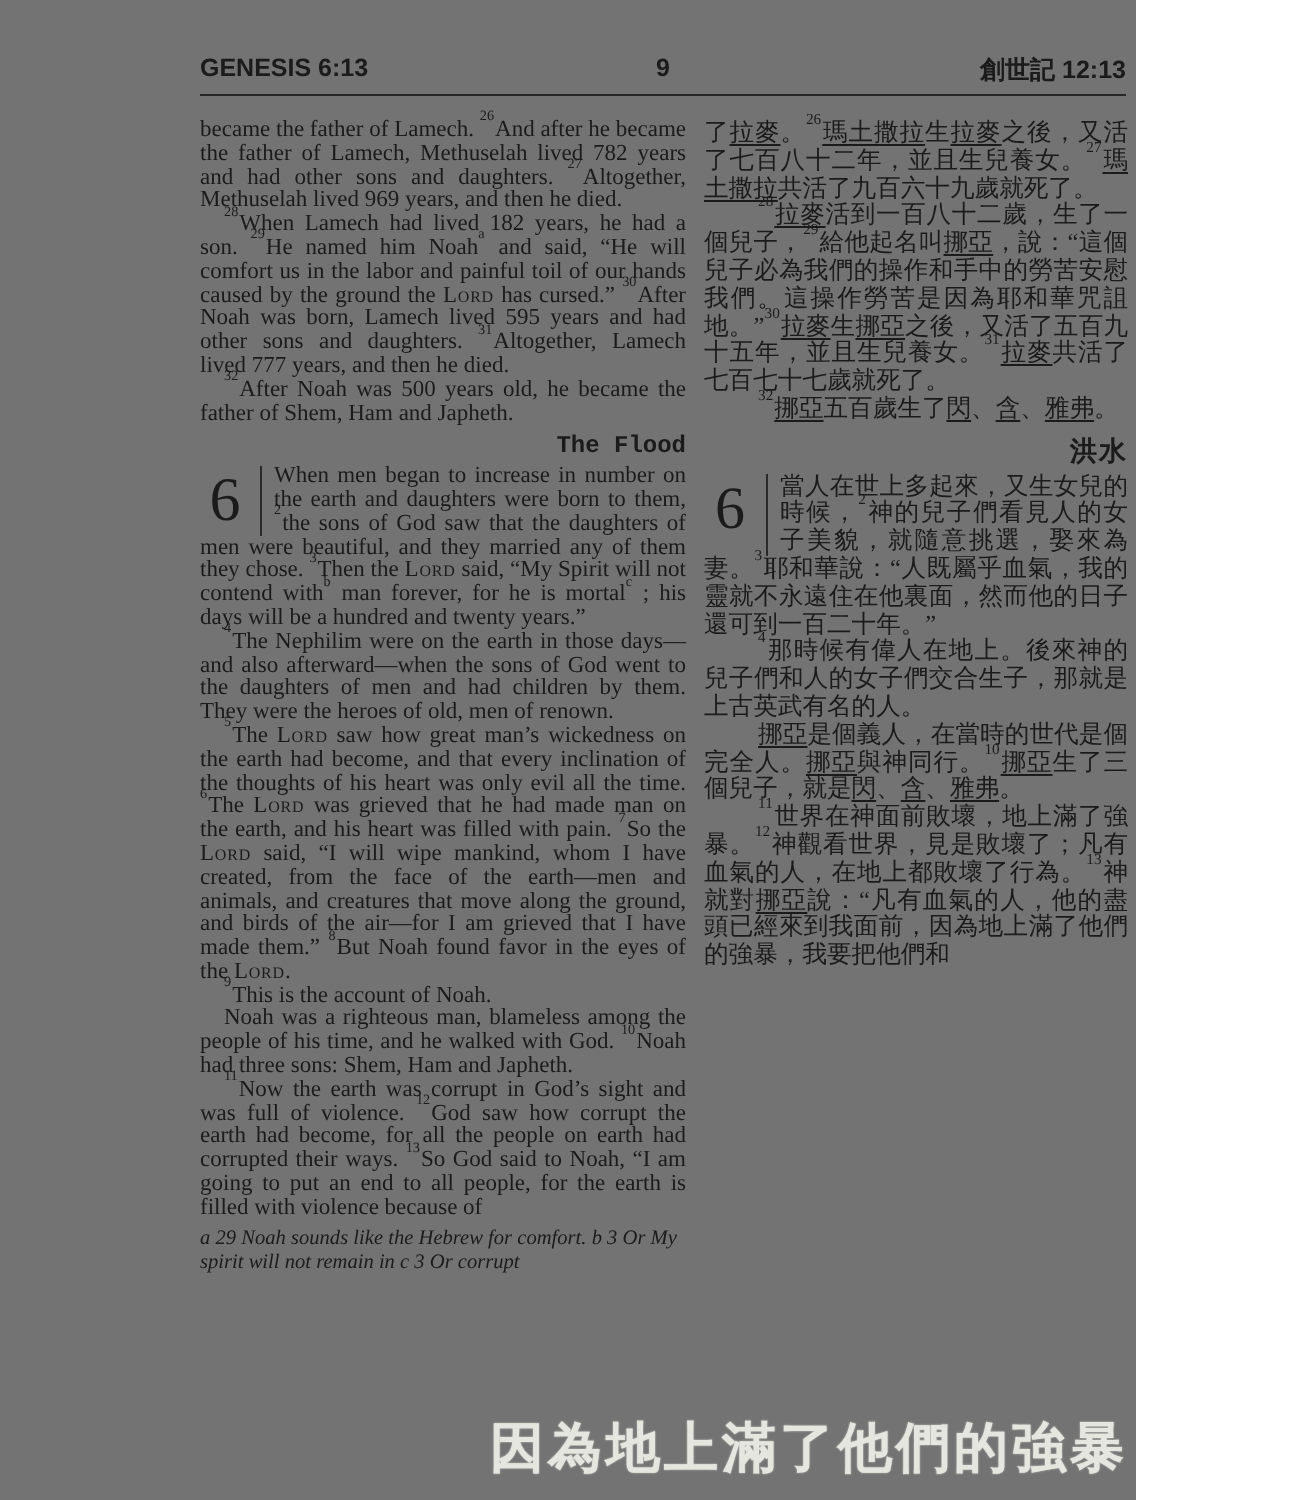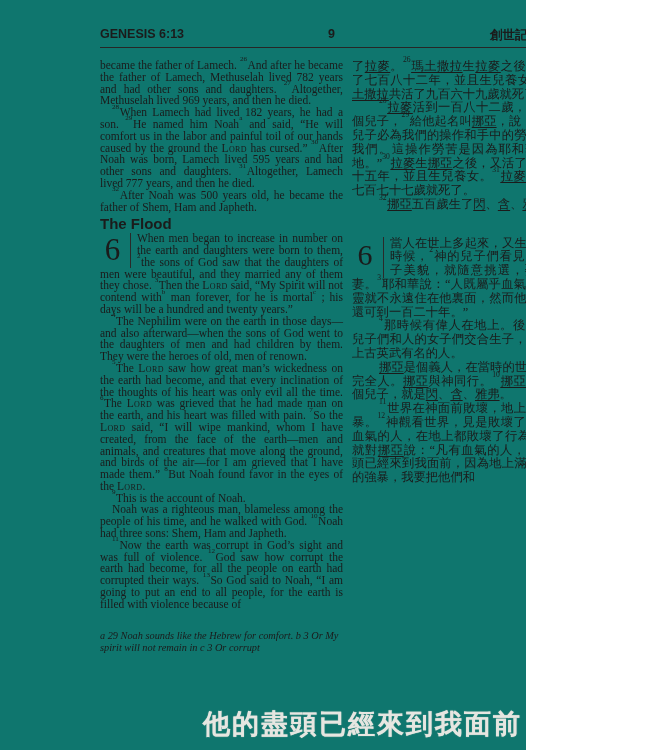--- a/index.html
+++ b/index.html
@@ -1,16 +1,16 @@
 <!DOCTYPE html>
 <html><head>
 <meta charset="utf-8">
 <style>
   html,body{margin:0;padding:0;background:#ffffff;}
-  #page{position:relative;width:526px;height:750px;background:#0f766e;overflow:hidden;
+  #page{position:relative;width:568px;height:750px;background:#737373;overflow:hidden;
         color:#1b1b1b;-webkit-font-smoothing:antialiased;}
   
   #hdr{position:absolute;top:27px;left:100px;width:463px;height:18px;
        font-family:"Liberation Sans",sans-serif;font-weight:bold;font-size:12.5px;}
   #hdr .left{position:absolute;left:0;top:0;}
   #hdr .center{position:absolute;left:0;right:0;top:0;text-align:center;}
   #hdr .right{position:absolute;right:0;top:0;}
   #rule{position:absolute;top:47px;left:100px;width:463px;border-top:1.6px solid #262626;}
   
   .col{position:absolute;top:60px;text-align:justify;}
@@ -22,34 +22,34 @@
   .ind{text-indent:12px;}
   #col-zh .ind{text-indent:2.2em;}.g8{margin-top:8px;}.g10{margin-top:10px;}
   .g14{margin-top:14px;}.g16{margin-top:16px;}.g28{margin-top:28px;}
   
   .vn{font-size:0.62em;line-height:0;position:relative;top:-0.38em;padding-right:0.5px;}
   
   .sc{font-variant:small-caps;letter-spacing:0.4px;}
   
   .pn{text-decoration:underline;text-underline-offset:2px;text-decoration-thickness:1px;}
   
-  .sec-en{font-family:Liberation Sans, sans-serif;font-weight:bold;font-size:15px;
-          margin:5px 0 3px 0;text-align:left;}
+  .sec-en{font-family:Liberation Mono, monospace;font-weight:bold;font-size:12px;
+          margin:5px 0 3px 0;text-align:right;}
   .sec-zh{font-family:"Liberation Serif",serif;font-weight:bold;font-size:13.5px;
           margin:7px 0 4px 0;text-align:right;letter-spacing:1px;}
   
   .chap{overflow:visible;}
   .chap-num{float:left;text-align:center;font-family:"Liberation Serif",serif;
             border-right:1.2px solid #2a2a2a;}
   #col-en .chap-num{width:25px;height:35px;font-size:31px;line-height:33px;
                     padding-right:5px;margin-right:6px;}
   #col-zh .chap-num{width:26px;height:41px;font-size:30px;line-height:36px;
                     padding-right:5px;margin-right:6px;}
   
-  .footnote{margin-top:19px;font-style:italic;font-size:10.3px;line-height:12.5px;
+  .footnote{margin-top:3px;font-style:italic;font-size:10.3px;line-height:12.5px;
             text-align:left;}
   
   #wm{position:absolute;right:4px;bottom:8px;font-family:"Liberation Serif",serif;
       font-weight:bold;font-size:27px;letter-spacing:2px;color:#e6e6e1;
       text-shadow:0 0 1px #dcdcd6;white-space:nowrap;}
 </style>
 </head>
 <body>
 
 <div id="page">
@@ -92,14 +92,14 @@
     <div class="chap">
       <div class="chap-num">6</div>
       <p class="p">當人在世上多起來，又生女兒的時候，<sup class="vn">2</sup>神的兒子們看見人的女子美貌，就隨意挑選，娶來為妻。<sup class="vn">3</sup>耶和華說：“人既屬乎血氣，我的靈就不永遠住在他裏面，然而他的日子還可到一百二十年。”</p>
     </div>
 
     <p class="p ind g16"><sup class="vn">4</sup>那時候有偉人在地上。後來神的兒子們和人的女子們交合生子，那就是上古英武有名的人。</p>
     <p class="p ind g14"><span class="pn">挪亞</span>是個義人，在當時的世代是個完全人。<span class="pn">挪亞</span>與神同行。<sup class="vn">10</sup><span class="pn">挪亞</span>生了三個兒子，就是<span class="pn">閃</span>、<span class="pn">含</span>、<span class="pn">雅弗</span>。</p>
     <p class="p ind"><sup class="vn">11</sup>世界在神面前敗壞，地上滿了強暴。<sup class="vn">12</sup>神觀看世界，見是敗壞了；凡有血氣的人，在地上都敗壞了行為。<sup class="vn">13</sup>神就對<span class="pn">挪亞</span>說：“凡有血氣的人，他的盡頭已經來到我面前，因為地上滿了他們的強暴，我要把他們和</p>
   </div>
 
-  <div id="wm">他的盡頭已經來到我面前</div>
+  <div id="wm">因為地上滿了他們的強暴</div>
 </div>
 
 </body></html>

